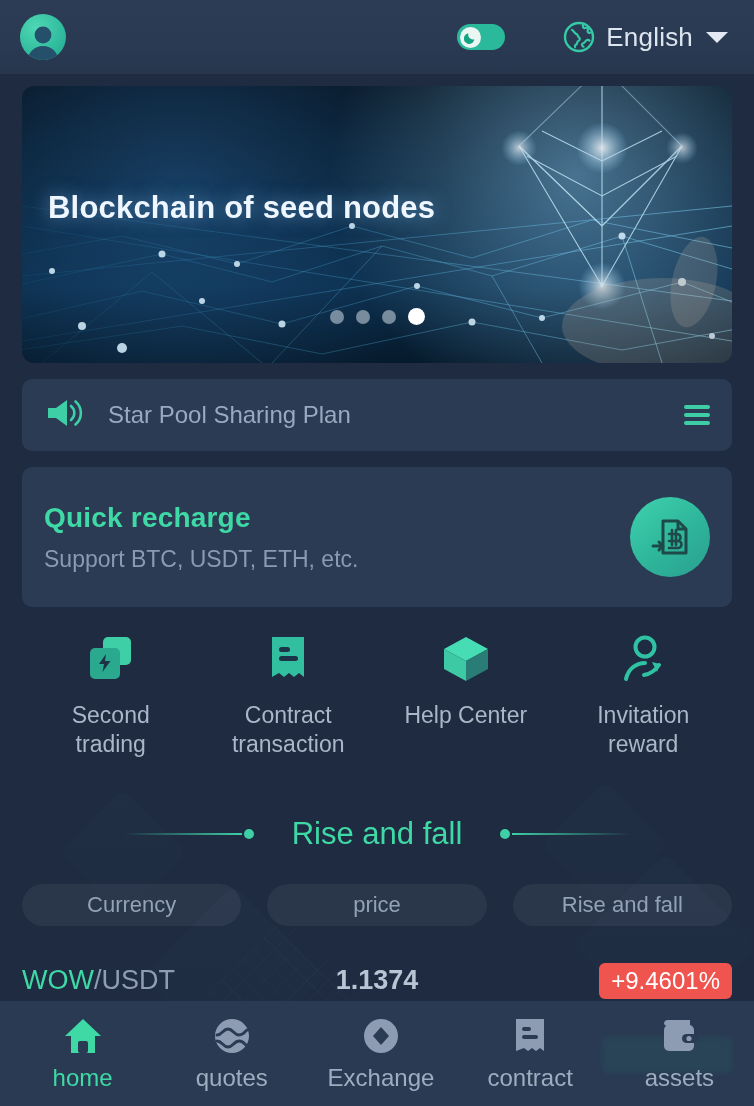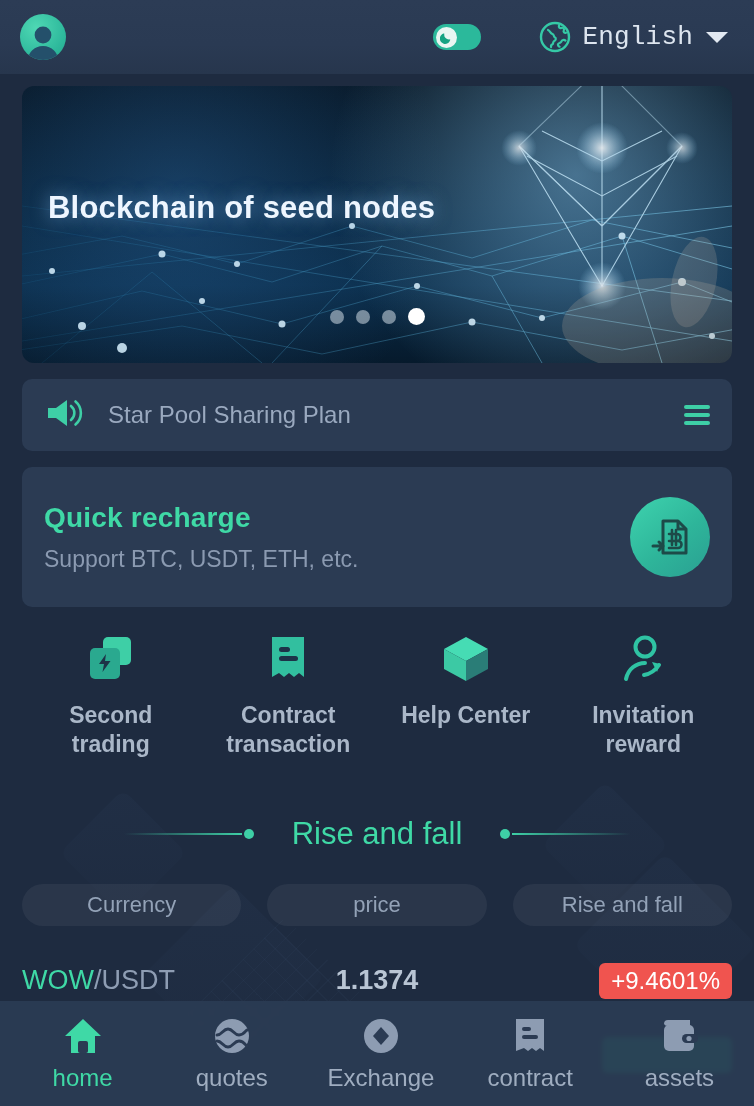--- a/index.html
+++ b/index.html
@@ -77,21 +77,20 @@
   }
   .mode-toggle .knob {
     width: 21px; height: 21px;
     border-radius: 50%;
     background: #e9f6f2;
     display: flex; align-items: center; justify-content: center;
   }
   .lang {
     display: flex; align-items: center; gap: 11px;
     cursor: pointer;
-    font-family: Liberation Mono, monospace;
   }
   .globe { width: 32px; height: 32px; flex: 0 0 auto; }
   .lang-label {
     color: #dde5ef;
     font-size: 26px;
     letter-spacing: .2px;
   }
   .caret {
     width: 0; height: 0;
     border-left: 11px solid transparent;
@@ -218,21 +217,20 @@
   .features {
     margin-top: 26px;
     display: grid;
     grid-template-columns: repeat(4, 1fr);
   }
   .feature {
     display: flex;
     flex-direction: column;
     align-items: center;
     cursor: pointer;
-    font-weight: bold;
   }
   .feature-ico { height: 52px; display: flex; align-items: center; justify-content: center; }
   .feature-label {
     margin-top: 16px;
     color: #aab7c8;
     font-size: 23px;
     line-height: 1.28;
     text-align: center;
     max-width: 150px;
   }

